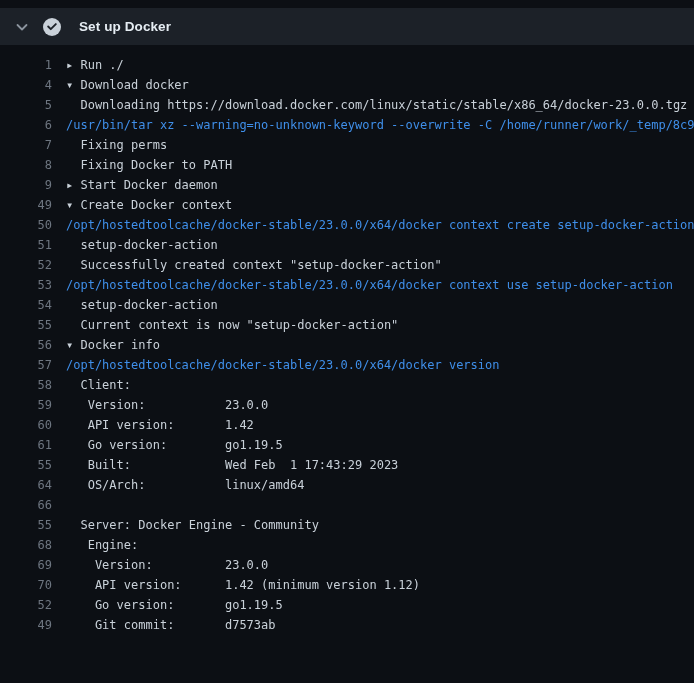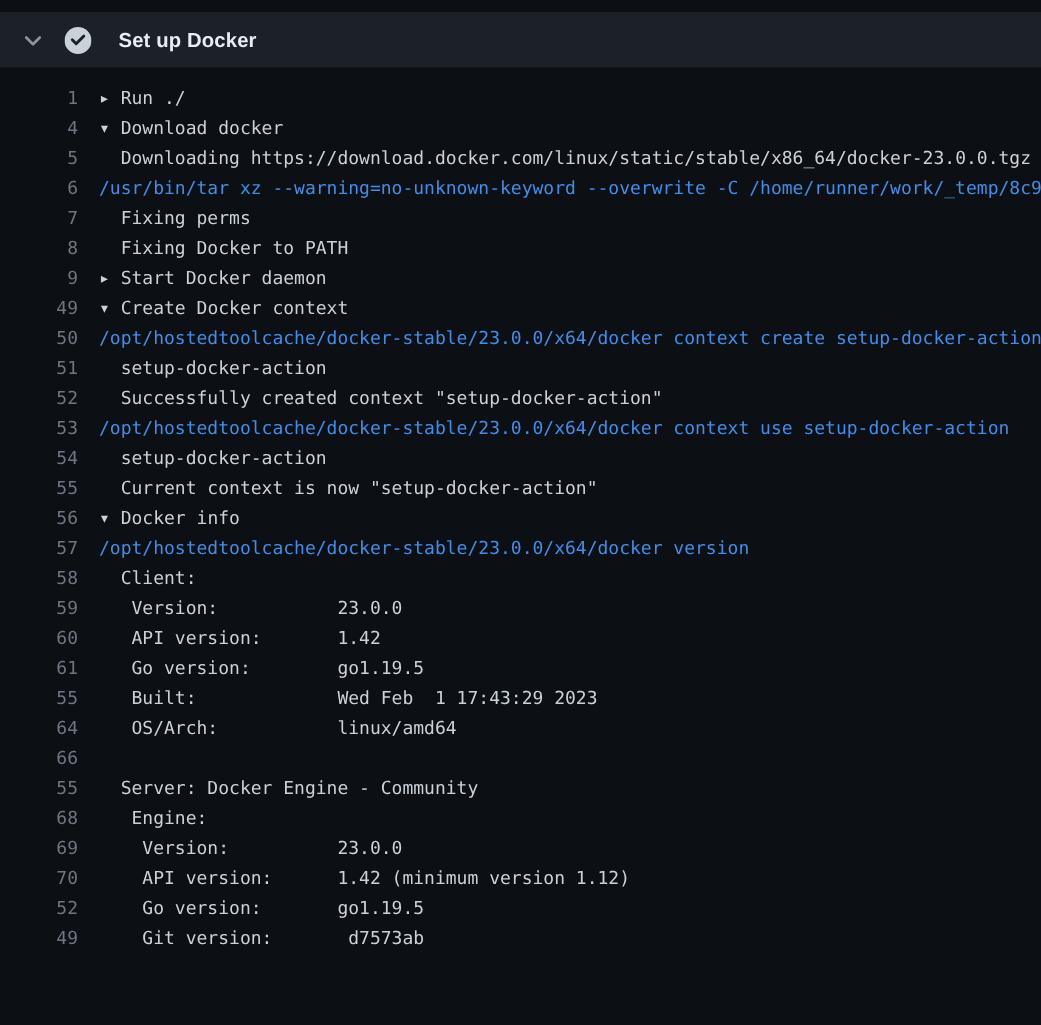--- a/index.html
+++ b/index.html
@@ -209,15 +209,15 @@
     <div class="row">
       <span class="num">70</span>
       <span class="ct"><span class="txt">    API version:      1.42 (minimum version 1.12)</span></span>
     </div>
     <div class="row">
       <span class="num">52</span>
       <span class="ct"><span class="txt">    Go version:       go1.19.5</span></span>
     </div>
     <div class="row">
       <span class="num">49</span>
-      <span class="ct"><span class="txt">    Git version:       d7573ab</span></span>
+      <span class="ct"><span class="txt">    Git commit:       d7573ab</span></span>
     </div>
   </div>
 
 </body></html>

